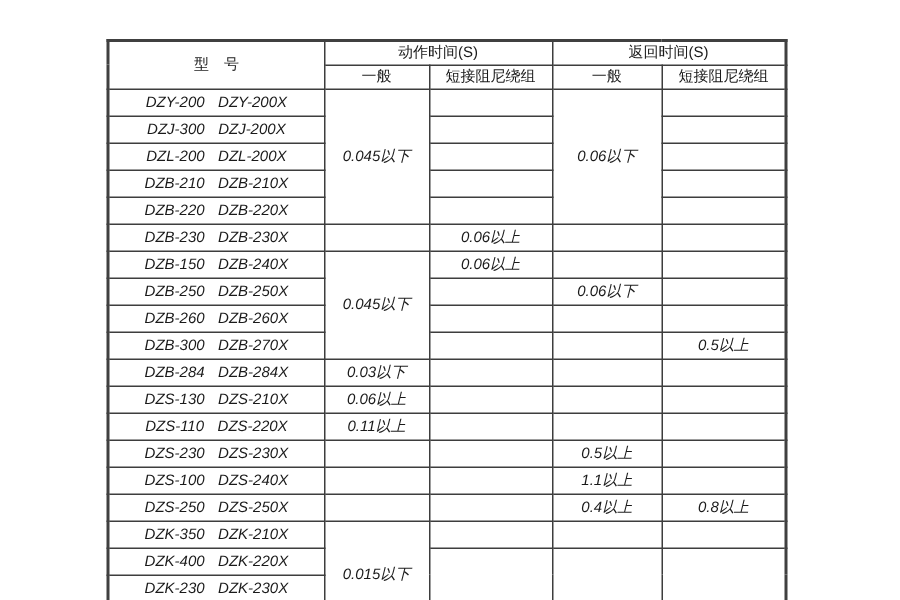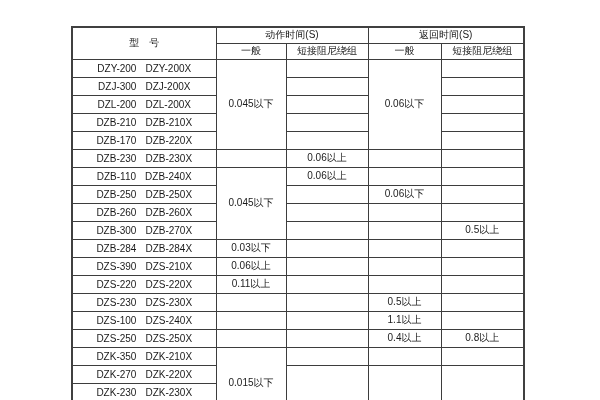--- a/index.html
+++ b/index.html
@@ -28,21 +28,21 @@
     padding: 0;
     font-size: 10px;
     font-weight: normal;
     color: #1a1a1a;
     text-align: center;
     vertical-align: middle;
     overflow: hidden;
     white-space: nowrap;
   }
   thead tr { height: 16px; }
-  tbody tr { height: 18px; }
+  tbody tr { height: 18px; font-style: italic; }
   .model-pair {
     display: flex;
     justify-content: center;
     align-items: center;
     gap: 9px;
   }
 </style>
 </head>
 <body>
 
@@ -107,21 +107,21 @@
               <span>DZB-210</span>
               <span>DZB-210X</span>
             </div>
           </td>
           <td></td>
           <td></td>
         </tr>
         <tr>
           <td>
             <div class="model-pair">
-              <span>DZB-170</span>
+              <span>DZB-220</span>
               <span>DZB-220X</span>
             </div>
           </td>
           <td></td>
           <td></td>
         </tr>
         <tr>
           <td>
             <div class="model-pair">
               <span>DZB-230</span>
@@ -129,21 +129,21 @@
             </div>
           </td>
           <td></td>
           <td>0.06以上</td>
           <td></td>
           <td></td>
         </tr>
         <tr>
           <td>
             <div class="model-pair">
-              <span>DZB-110</span>
+              <span>DZB-150</span>
               <span>DZB-240X</span>
             </div>
           </td>
           <td rowspan="4">0.045以下</td>
           <td>0.06以上</td>
           <td></td>
           <td></td>
         </tr>
         <tr>
           <td>
@@ -186,33 +186,33 @@
             </div>
           </td>
           <td>0.03以下</td>
           <td></td>
           <td></td>
           <td></td>
         </tr>
         <tr>
           <td>
             <div class="model-pair">
-              <span>DZS-390</span>
+              <span>DZS-130</span>
               <span>DZS-210X</span>
             </div>
           </td>
           <td>0.06以上</td>
           <td></td>
           <td></td>
           <td></td>
         </tr>
         <tr>
           <td>
             <div class="model-pair">
-              <span>DZS-220</span>
+              <span>DZS-110</span>
               <span>DZS-220X</span>
             </div>
           </td>
           <td>0.11以上</td>
           <td></td>
           <td></td>
           <td></td>
         </tr>
         <tr>
           <td>
@@ -258,21 +258,21 @@
             </div>
           </td>
           <td rowspan="4">0.015以下</td>
           <td></td>
           <td></td>
           <td></td>
         </tr>
         <tr>
           <td>
             <div class="model-pair">
-              <span>DZK-270</span>
+              <span>DZK-400</span>
               <span>DZK-220X</span>
             </div>
           </td>
           <td rowspan="3"></td>
           <td rowspan="3"></td>
           <td rowspan="3"></td>
         </tr>
         <tr>
           <td>
             <div class="model-pair">

